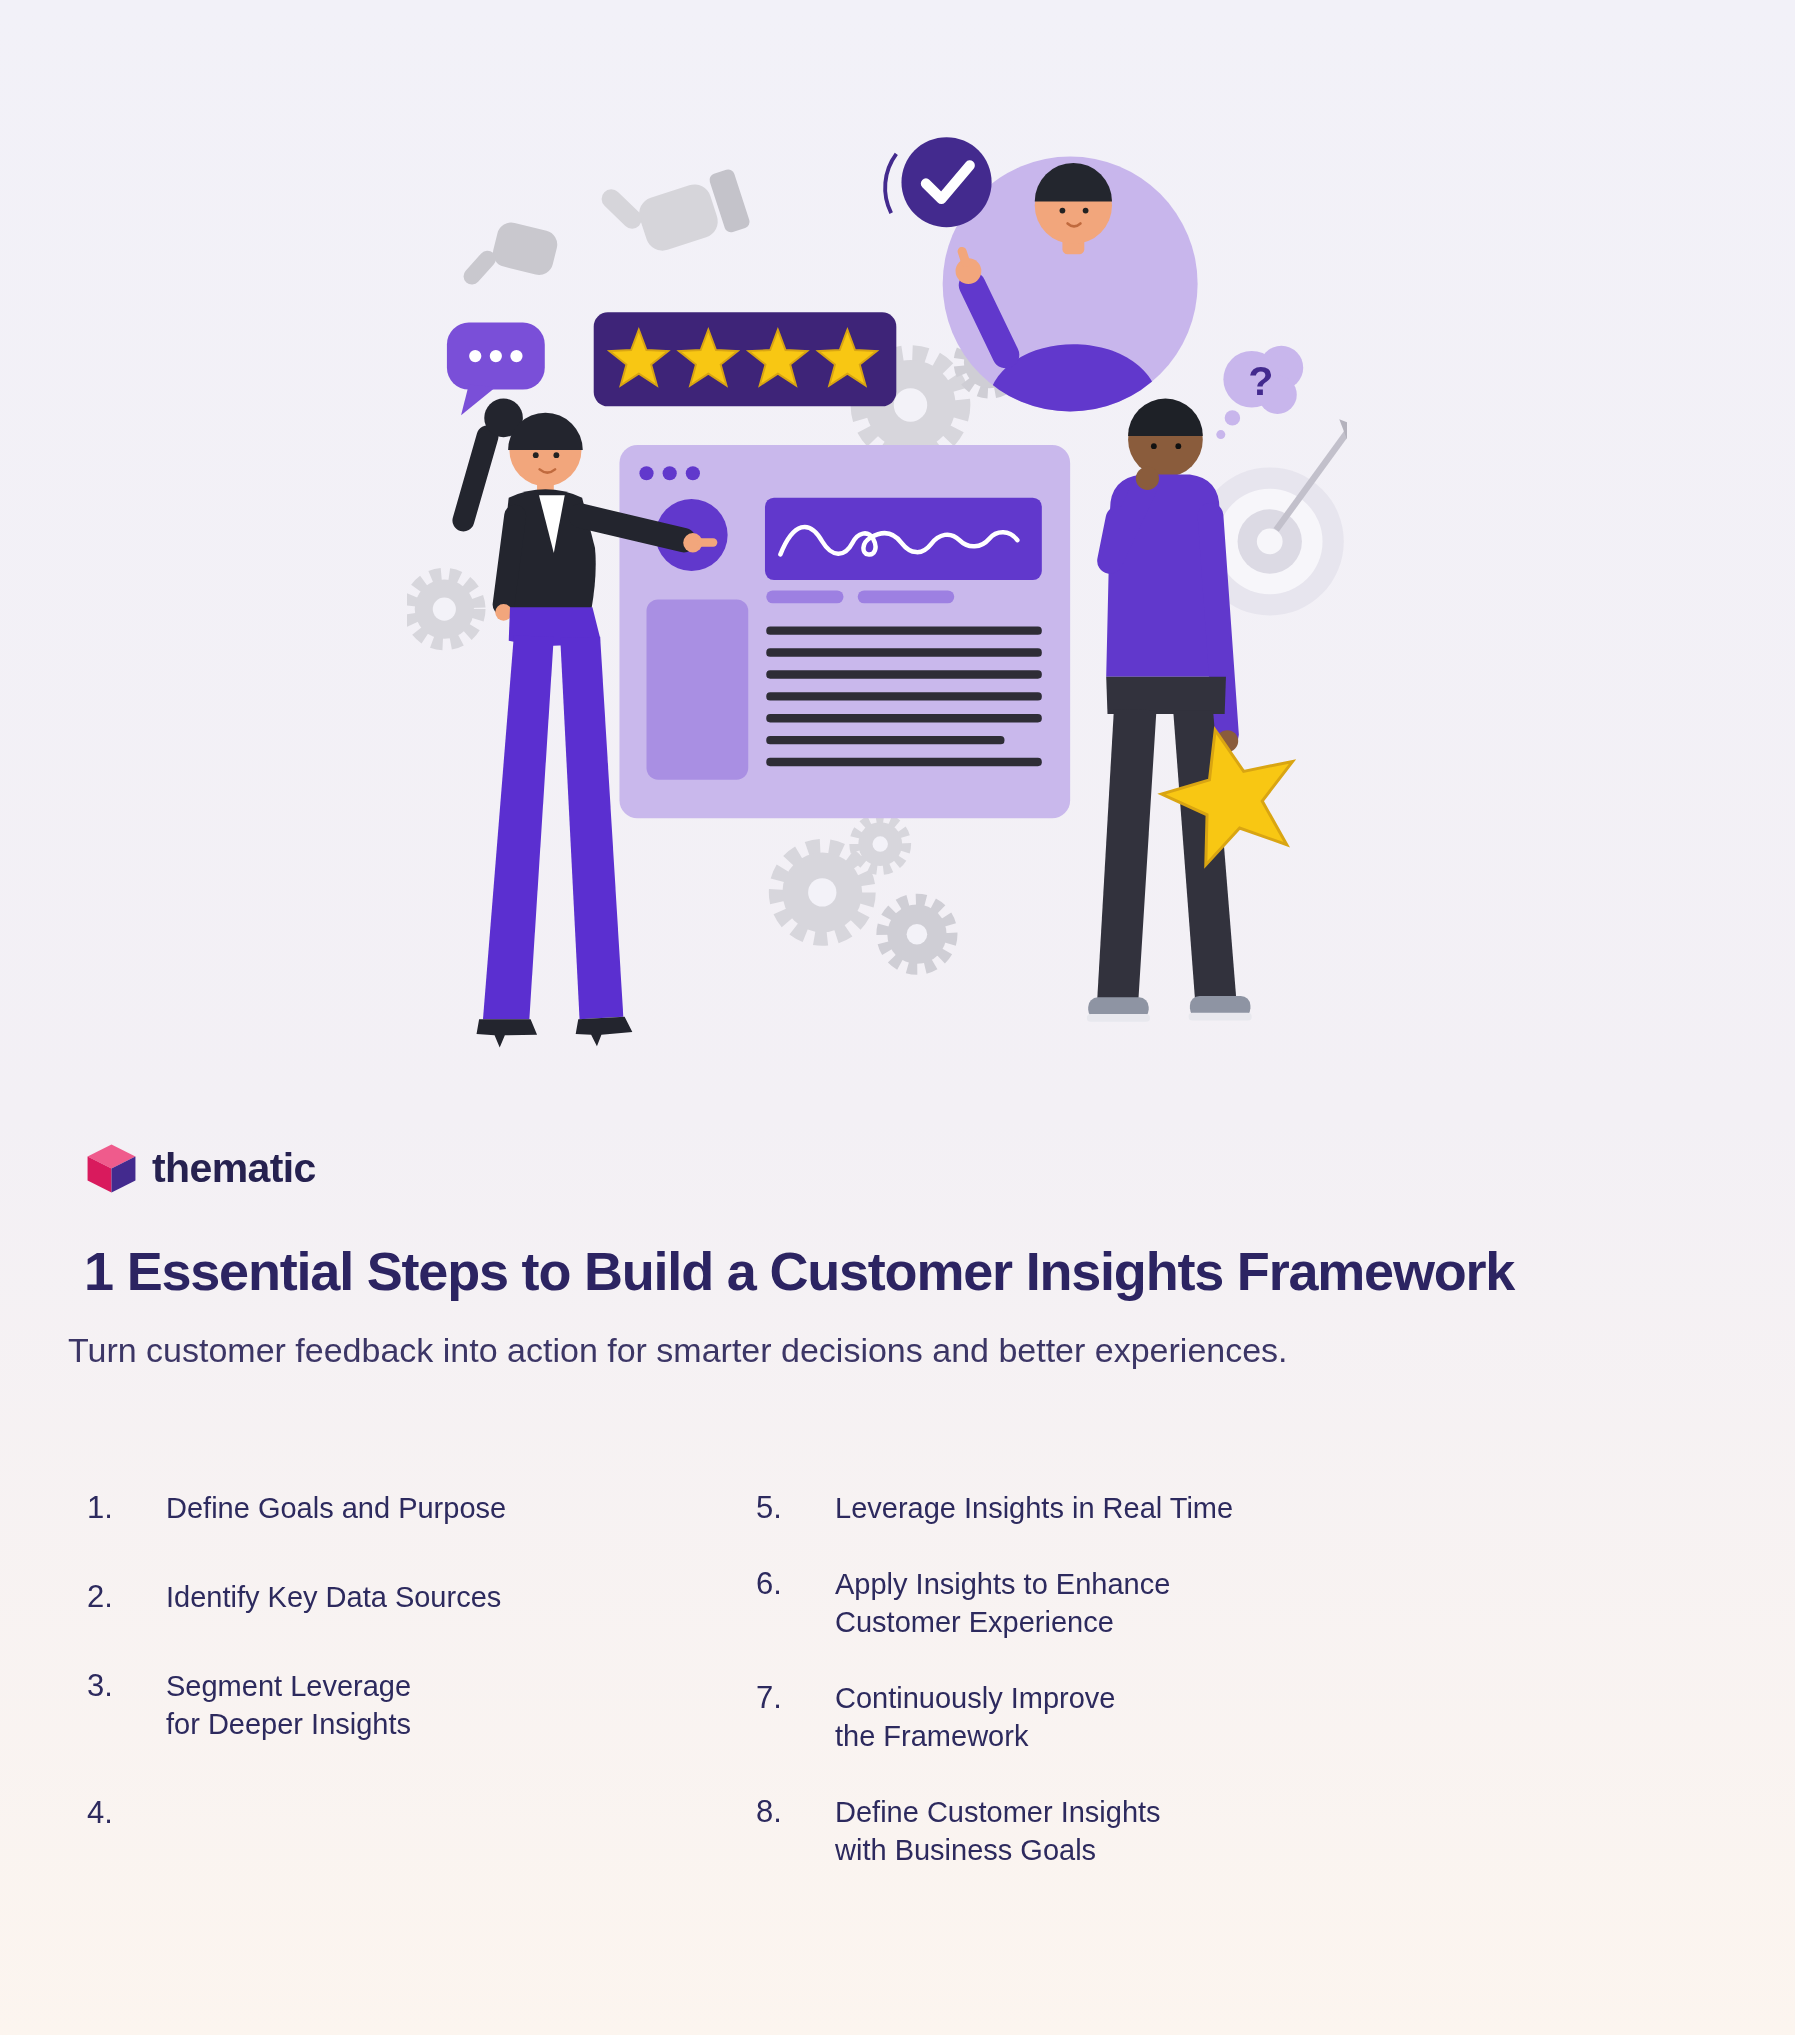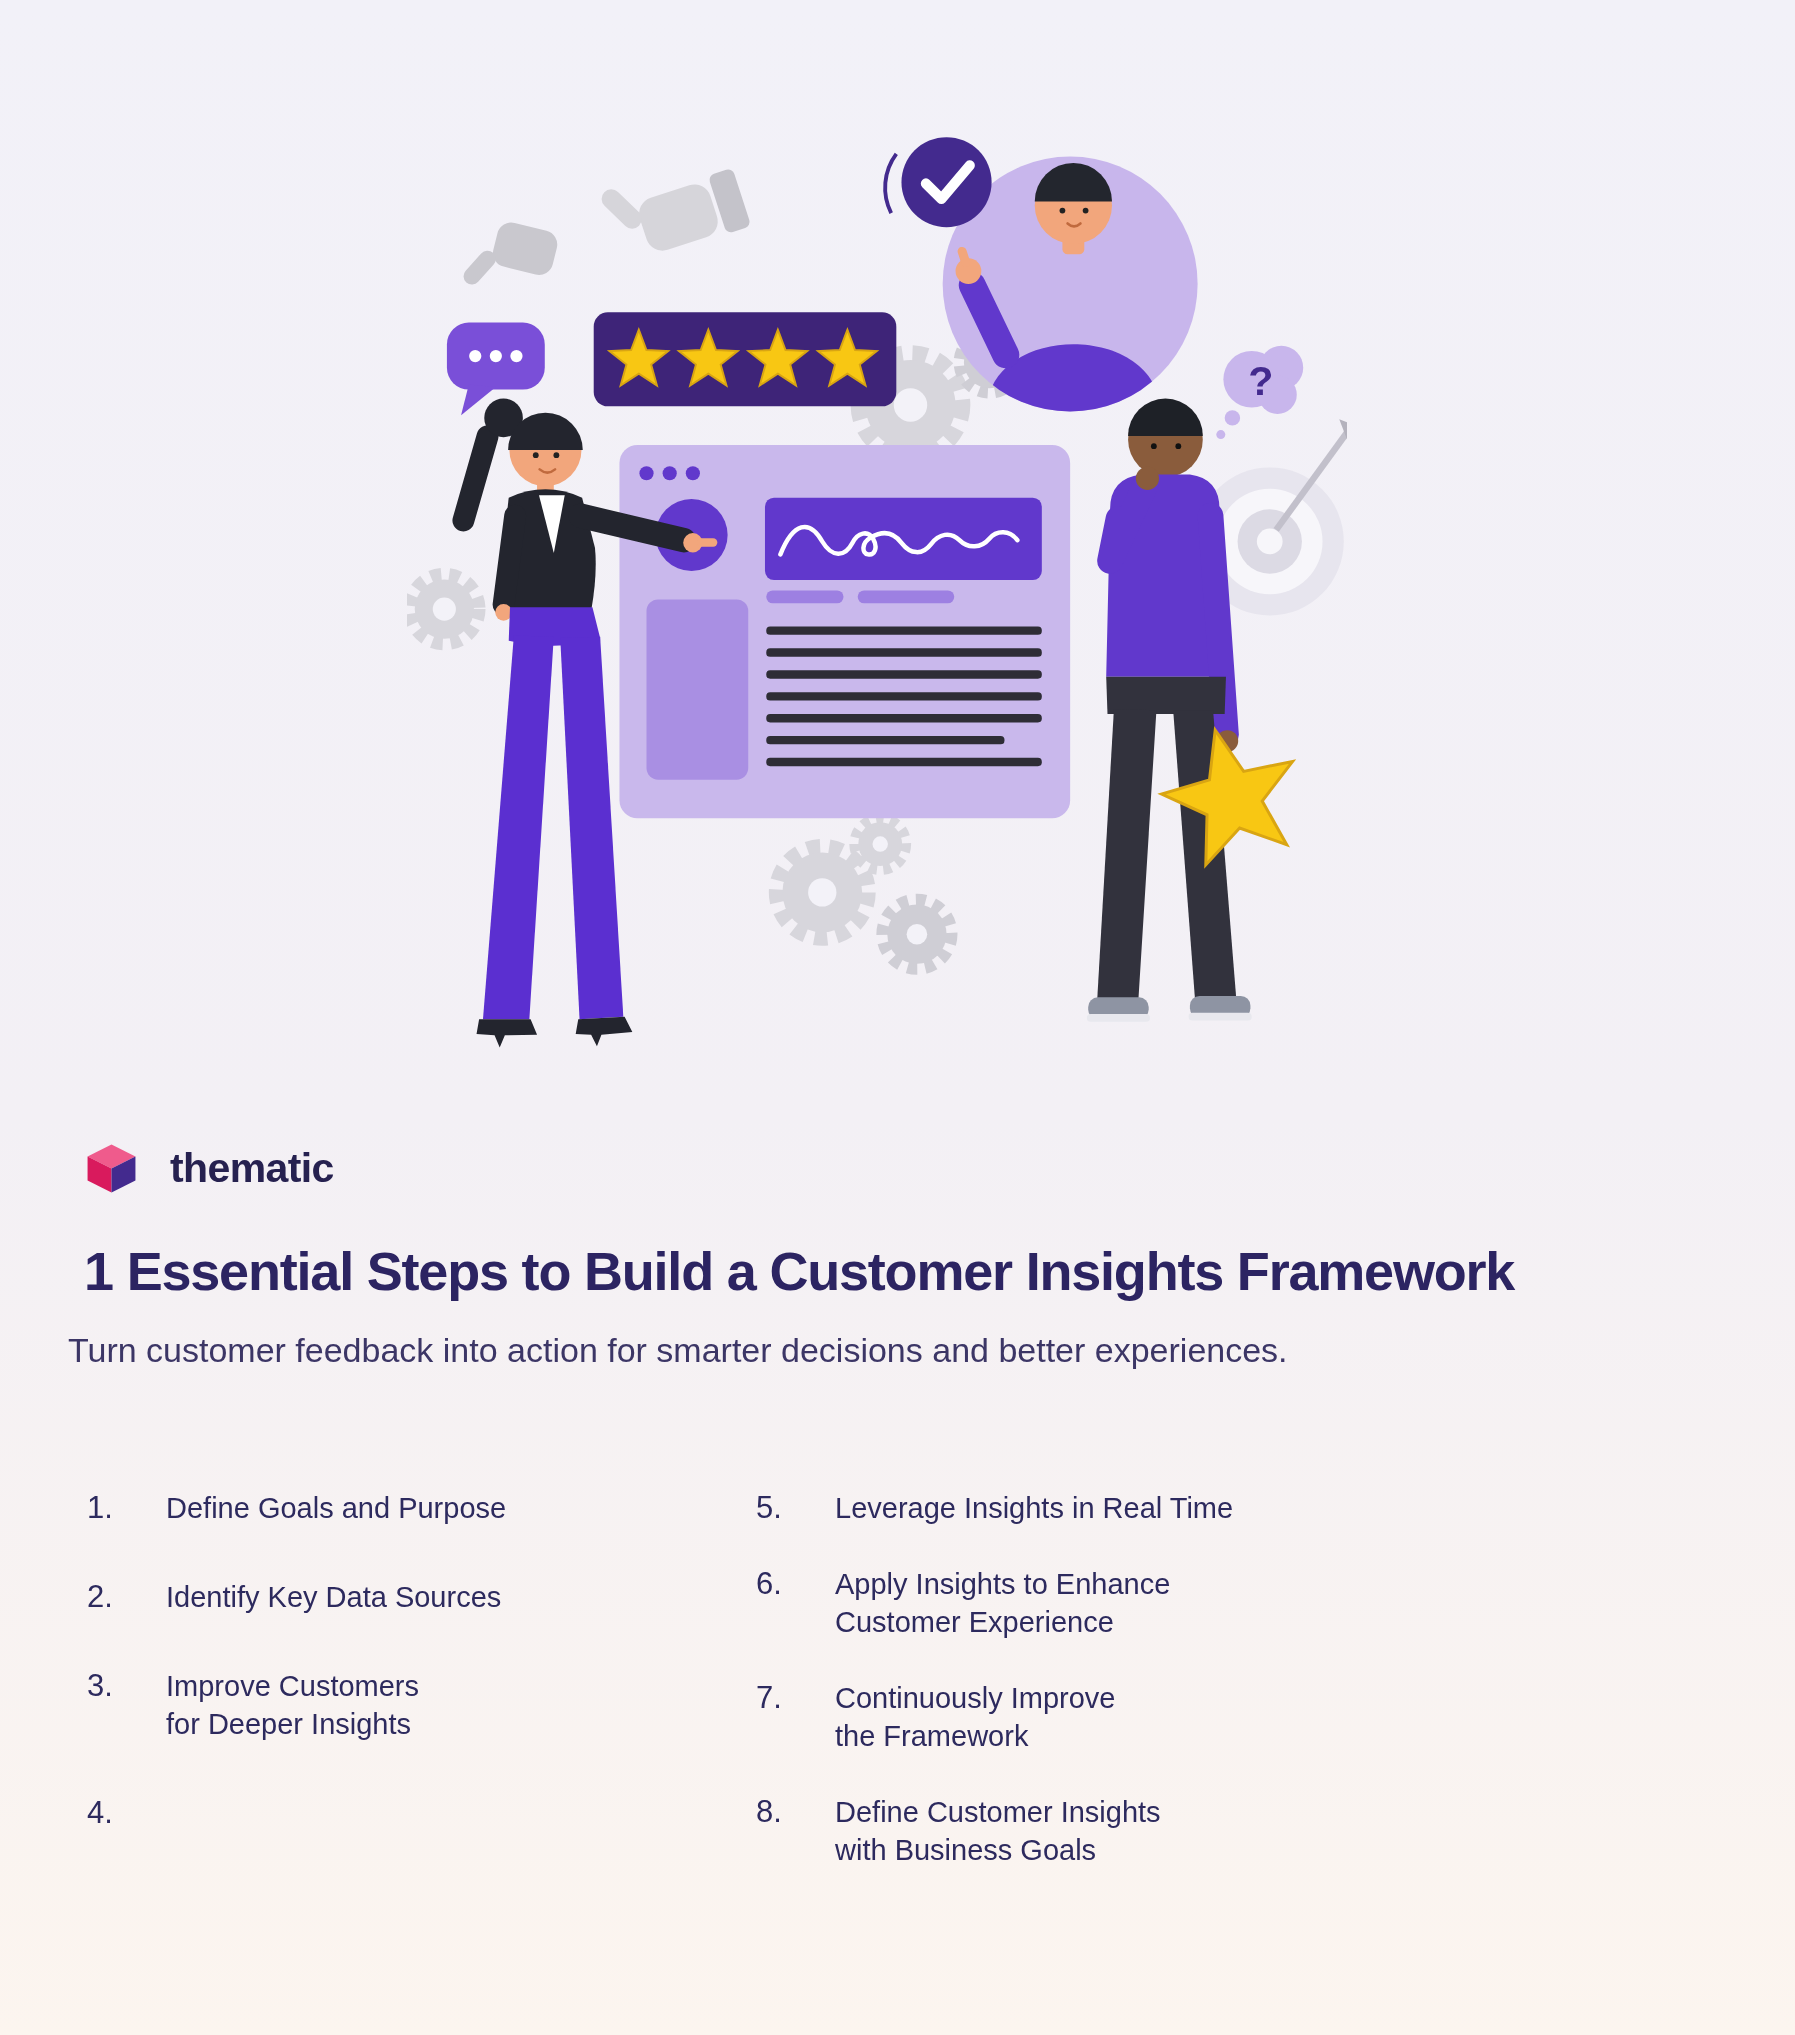--- a/index.html
+++ b/index.html
@@ -7,21 +7,21 @@
   body {
     font-family:"Liberation Sans", sans-serif;
     background: linear-gradient(180deg, #f2f1f8 0%, #f3f0f5 55%, #fcf5ef 100%);
     position: relative;
     overflow: hidden;
   }
   .page { position:absolute; inset:0; }
 
   .hero { position:absolute; left:407px; top:96px; width:940px; height:994px; }
 
-  .logo-row { position:absolute; left:83px; top:1140px; display:flex; align-items:center; gap:30px; }
+  .logo-row { position:absolute; left:83px; top:1140px; display:flex; align-items:center; gap:12px; }
   .logo-mark { width:57px; height:57px; }
   .logo-text { font-size:41px; font-weight:bold; color:#262150; letter-spacing:-0.6px; }
 
   .title {
     position:absolute; left:84px; top:1240px;
     font-size:54px; font-weight:bold; color:#2c2462;
     letter-spacing:-1.2px; white-space:nowrap;
   }
   .subtitle {
     position:absolute; left:68px; top:1331px;
@@ -242,21 +242,21 @@
       <div class="step">
         <span class="step-num">1.</span>
         <span class="step-label">Define Goals and Purpose</span>
       </div>
       <div class="step">
         <span class="step-num">2.</span>
         <span class="step-label">Identify Key Data Sources</span>
       </div>
       <div class="step">
         <span class="step-num">3.</span>
-        <span class="step-label">Improve Customers
+        <span class="step-label">Segment Leverage
 for Deeper Insights</span>
       </div>
       <div class="step">
         <span class="step-num">4.</span>
       </div>
     </div>
     <div class="col col-right">
       <div class="step">
         <span class="step-num">5.</span>
         <span class="step-label">Leverage Insights in Real Time</span>

